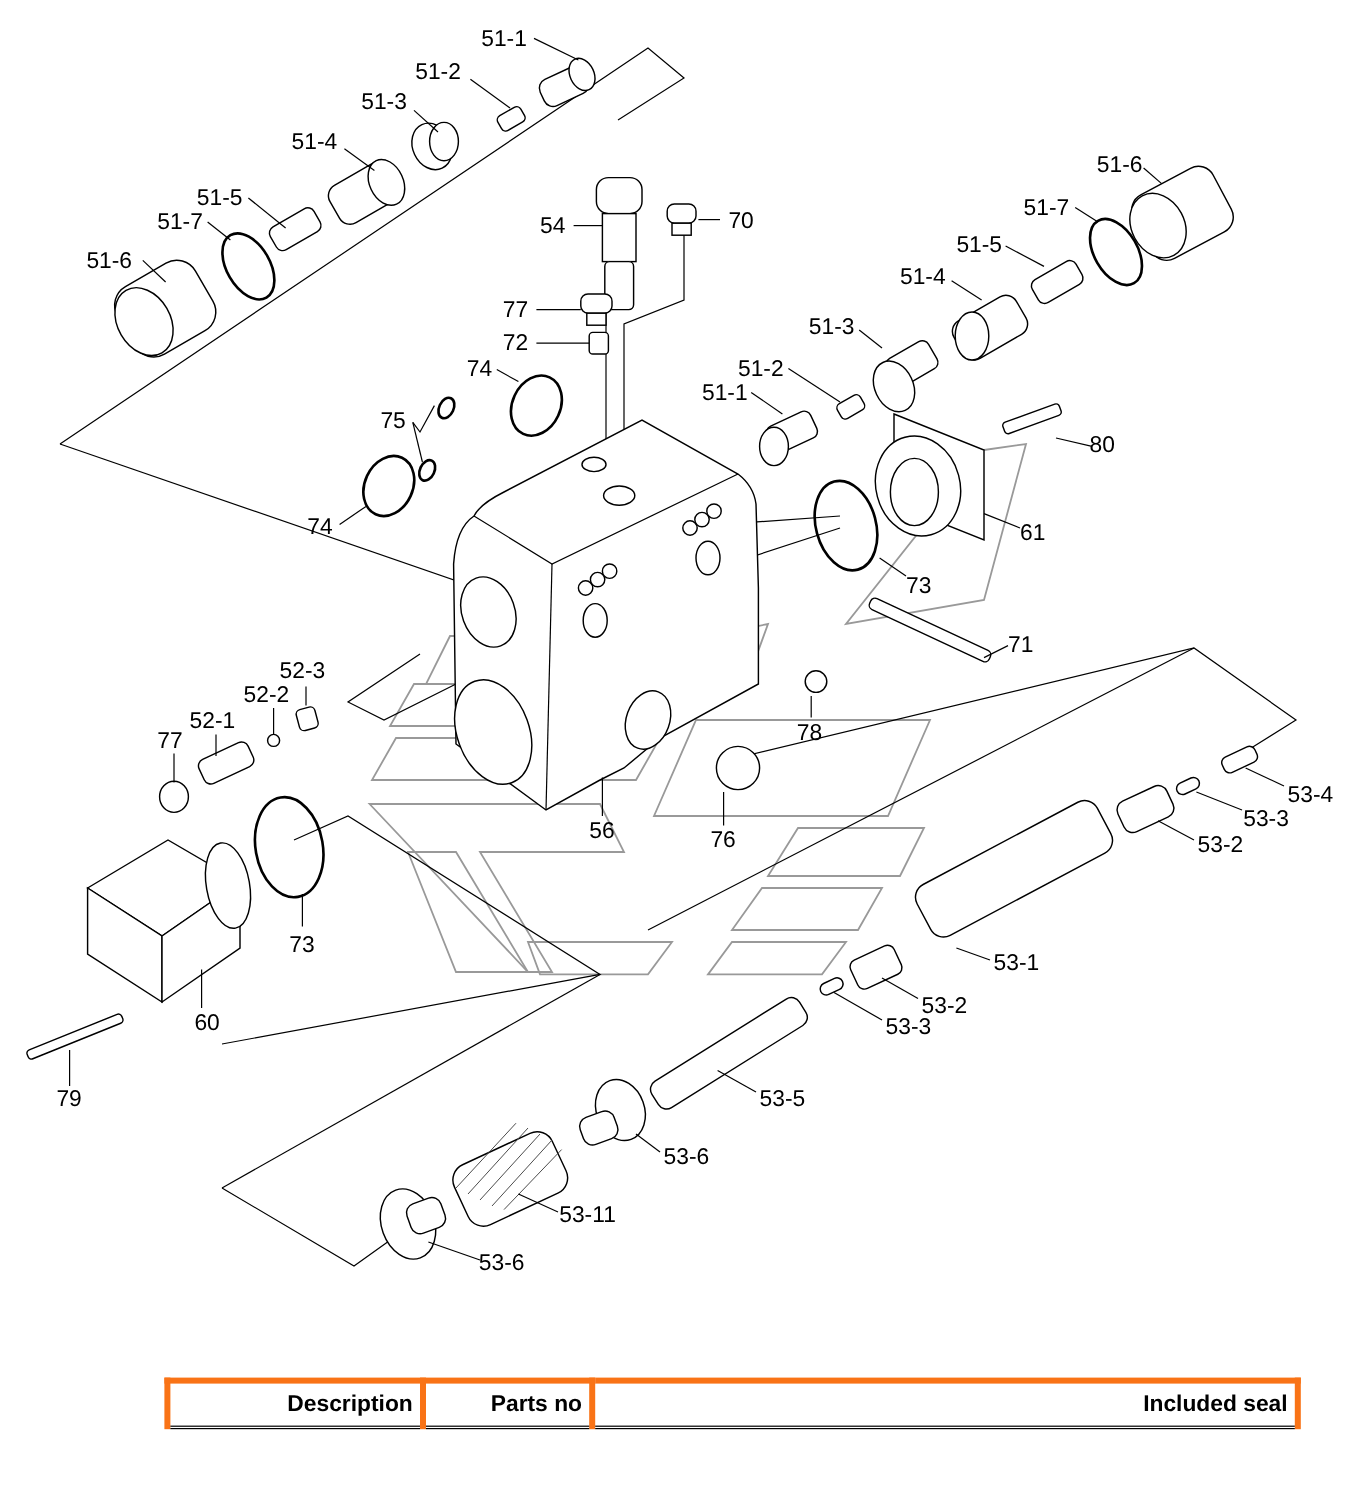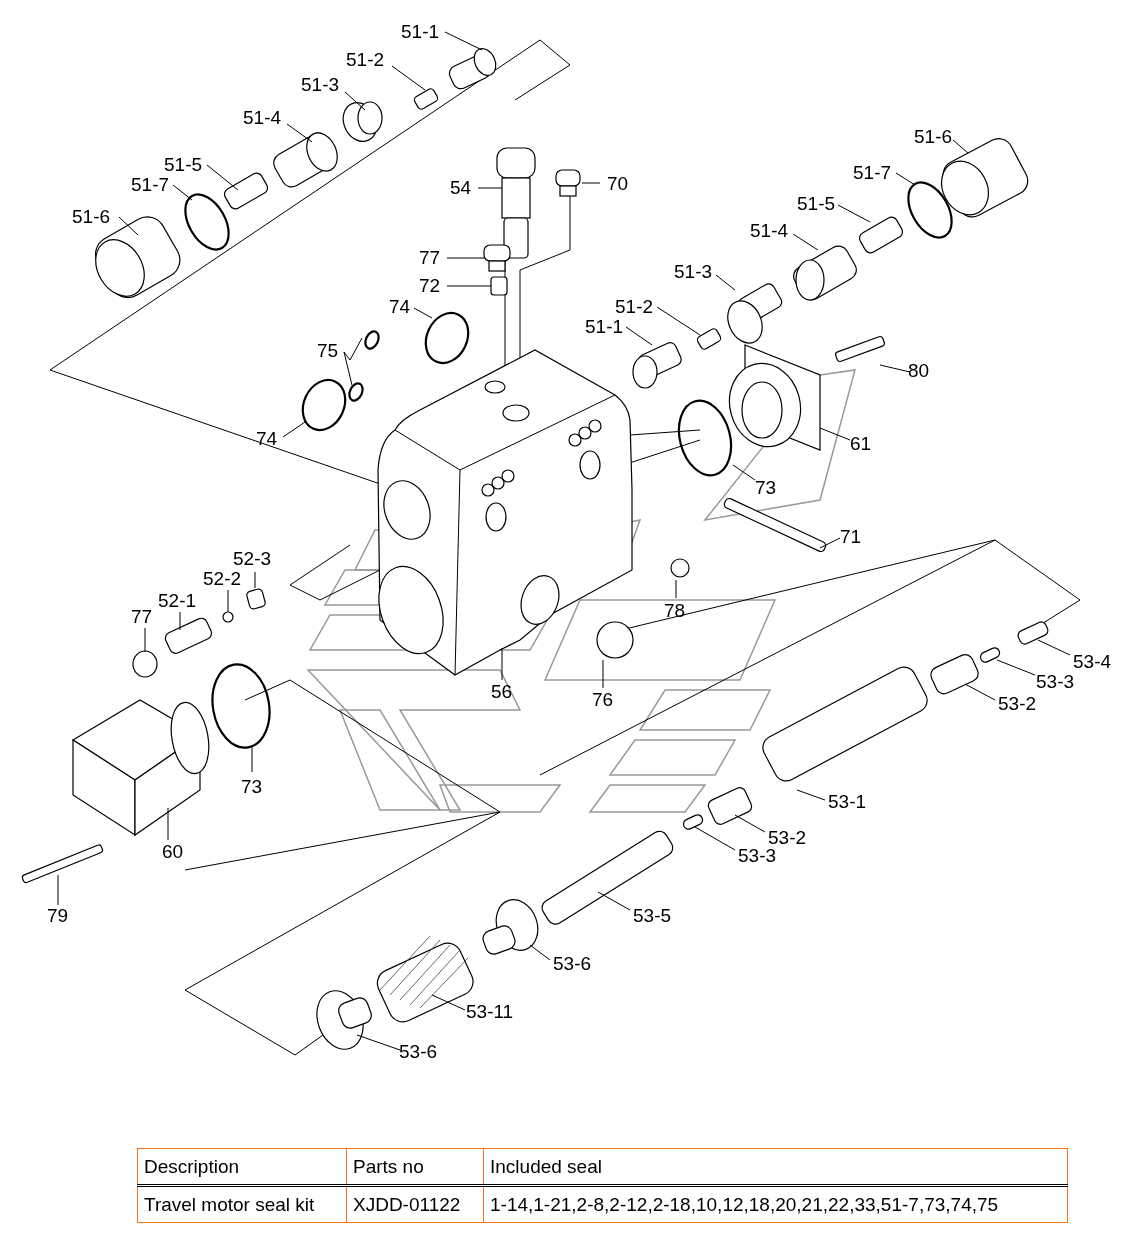--- a/index.html
+++ b/index.html
@@ -5,21 +5,21 @@
   html,body{margin:0;padding:0;background:#fff;}
   body{width:1123px;height:1240px;position:relative;overflow:hidden;font-family:"Liberation Sans",sans-serif;}
   #diagram{position:absolute;left:0;top:0;width:1123px;height:1240px;}
   .lbl{font-family:"Liberation Sans",sans-serif;font-size:19px;fill:#000;}
   .ln{stroke:#000;stroke-width:1;fill:none;}
   .pt{stroke:#000;stroke-width:1.2;fill:#fff;}
   .ring{stroke:#000;stroke-width:2.2;fill:none;}
   .wm{stroke:#999;stroke-width:1.5;fill:none;}
   .coil{stroke:#444;stroke-width:0.8;fill:none;}
   table.kit{position:absolute;left:137px;top:1148px;border-collapse:collapse;font-family:"Liberation Sans",sans-serif;font-size:19px;color:#000;}
-  table.kit td, table.kit th{border:1px solid #f97316;padding:0 6px;height:35px;text-align:left;font-weight:normal;white-space:nowrap;}
+  table.kit td, table.kit th{border:5px solid #f97316;padding:0 6px;height:35px;text-align:right;font-weight:bold;white-space:nowrap;}
   table.kit tr.hdr th{border-bottom:3px double #000;}
   .c1{width:196px;} .c2{width:124px;} .c3{width:571px;}
 </style>
 </head>
 <body>
 
 <svg id="diagram" viewBox="0 0 1123 1240" xmlns="http://www.w3.org/2000/svg">
 
   <g>
     <polygon class="wm" points="375,530 595,530 575,570 355,570"></polygon>
@@ -288,19 +288,14 @@
   </g>
 </svg>
 
 <table class="kit">
   <tbody>
       <tr class="hdr">
     <th class="c1">Description</th>
     <th class="c2">Parts no</th>
     <th class="c3">Included seal</th>
   </tr>
-  <tr>
-    <td>Travel motor seal kit</td>
-    <td>XJDD-01122</td>
-    <td>1-14,1-21,2-8,2-12,2-18,10,12,18,20,21,22,33,51-7,73,74,75</td>
-  </tr>
 </tbody>
   </table>
 
 </body></html>

